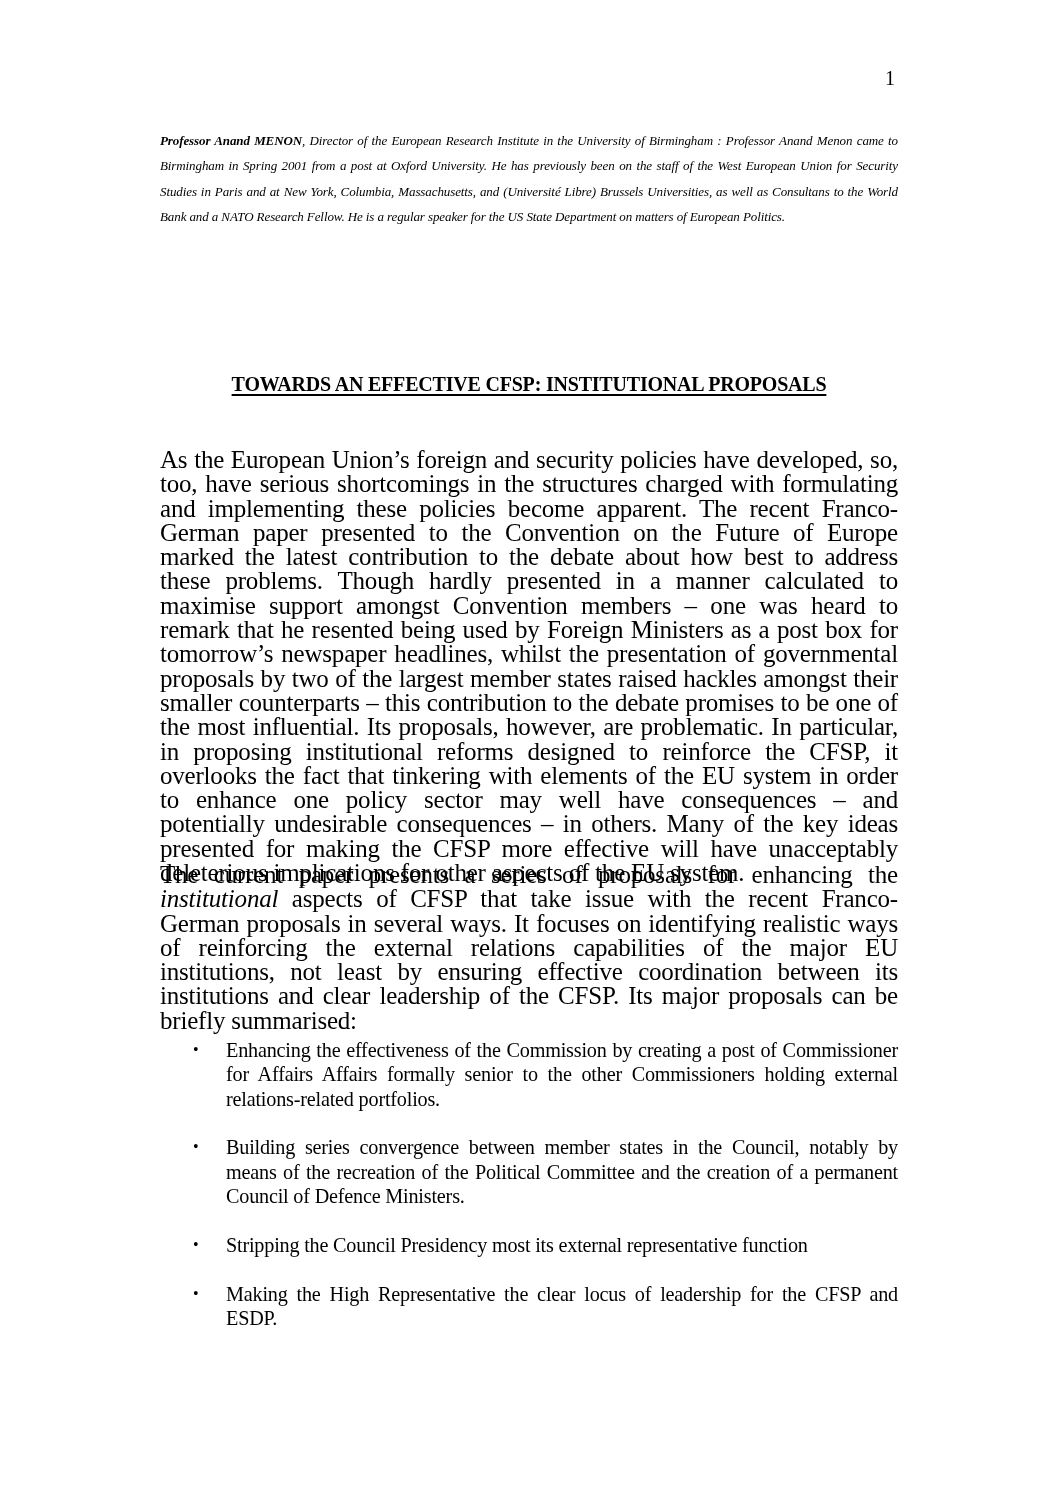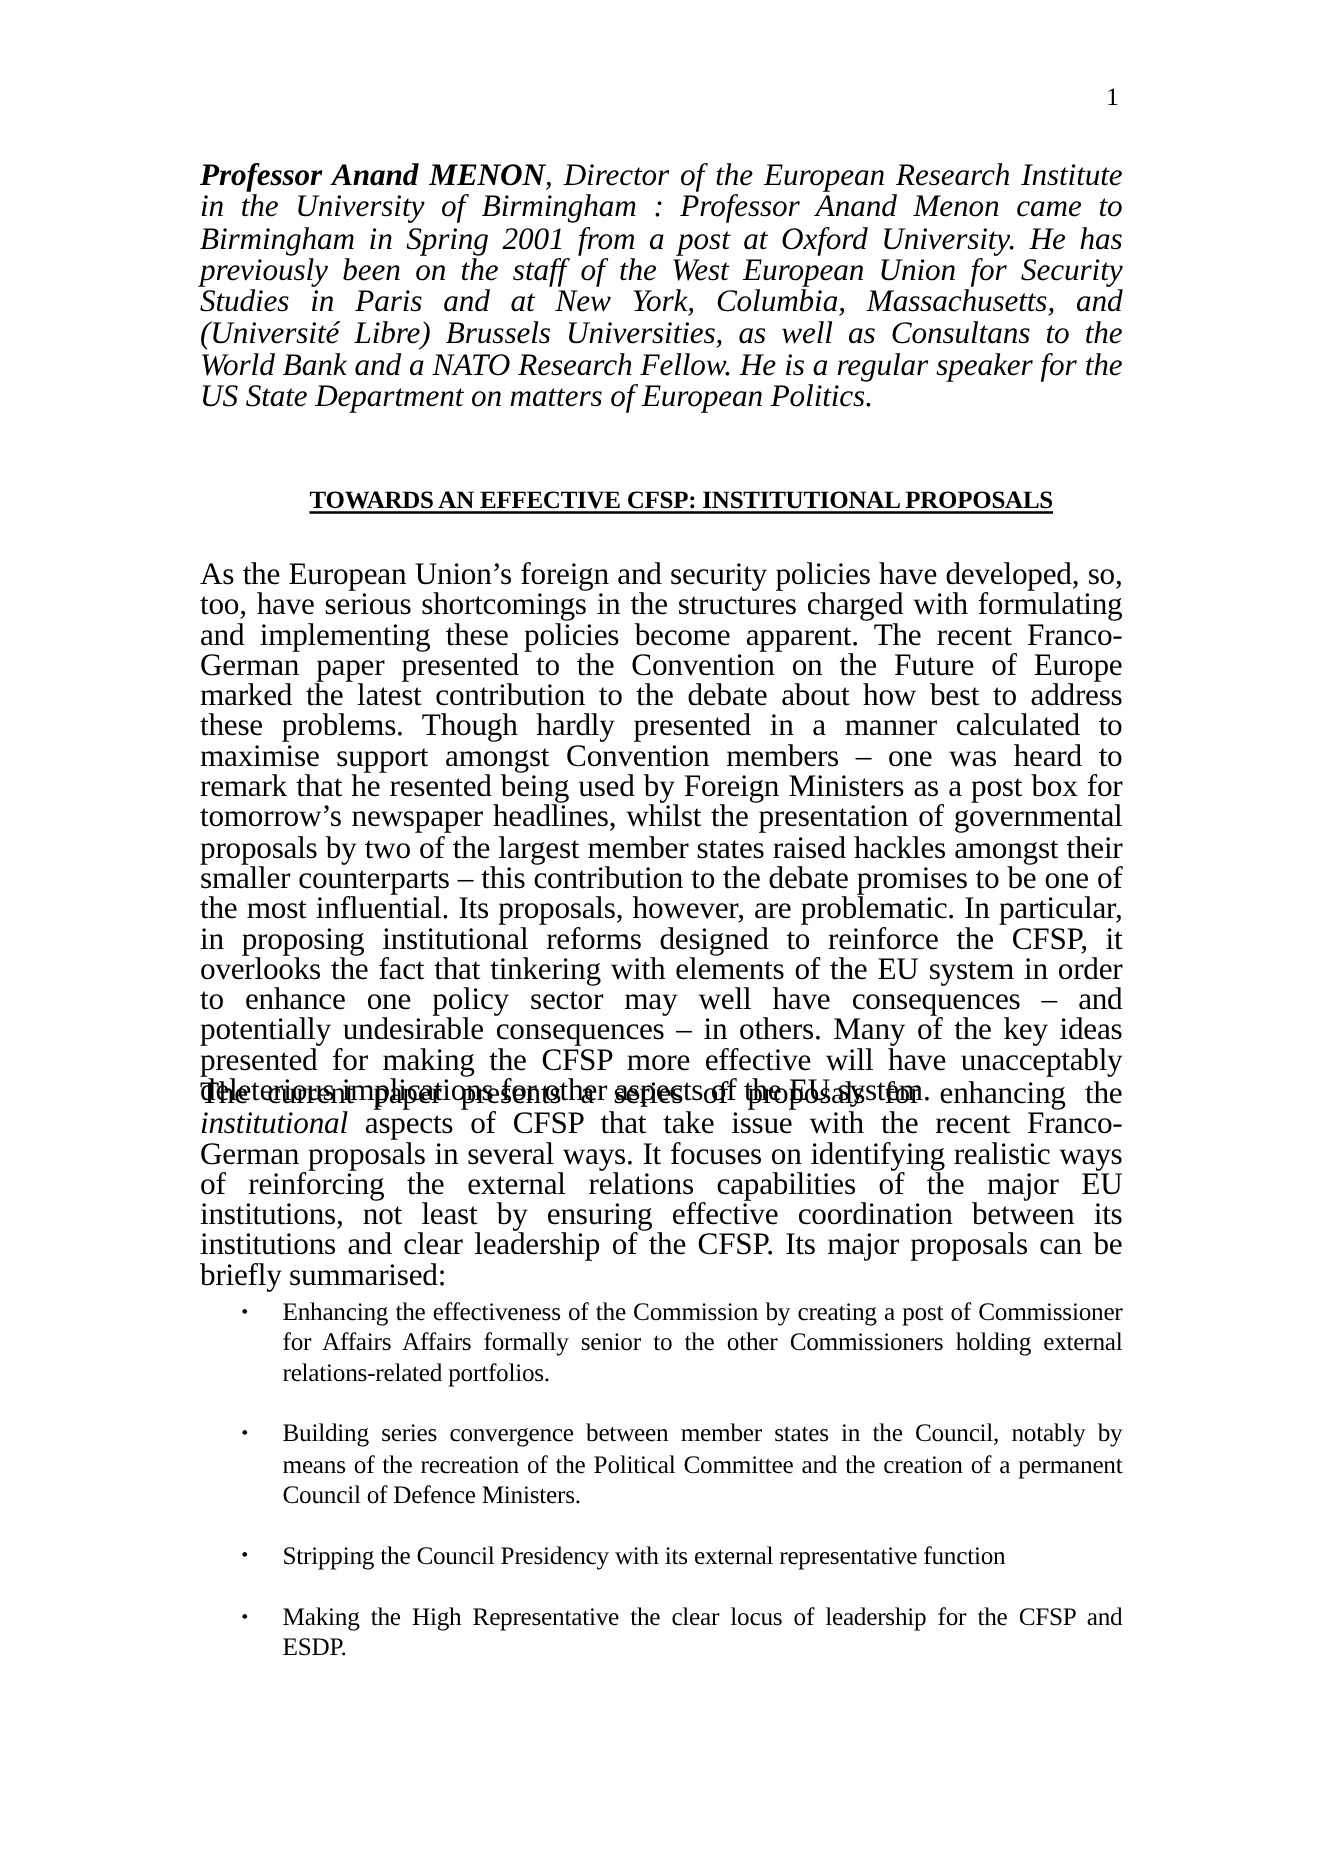--- a/index.html
+++ b/index.html
@@ -28,21 +28,21 @@
       left: 885px;
       font-size: 20px;
       line-height: 24px;
     }
     .bio {
       position: absolute;
       left: 160px;
       top: 128px;
       width: 738px;
       font-style: italic;
-      font-size: 25px;
+      font-size: 13px;
       line-height: 25.3px;
       text-align: justify;
       letter-spacing: -0.1px;
     }
     .bio .bio-name {
       font-weight: bold;
     }
     .heading {
       position: absolute;
       left: 160px;
@@ -95,38 +95,38 @@
   </style>
 </head>
 <body>
 
 <div class="page">
 
   <div class="page-number">1</div>
 
   <p class="bio" style="margin:0;"><span class="bio-name">Professor Anand MENON</span><span>, Director of the European Research Institute in the University of Birmingham : Professor Anand Menon came to Birmingham in Spring 2001 from a post at Oxford University. He has previously been on the staff of the West European Union for Security Studies in Paris and at New York, Columbia, Massachusetts, and (Université Libre) Brussels Universities, as well as Consultans to the World Bank and a NATO Research Fellow. He is a regular speaker for the US State Department on matters of European Politics.</span></p>
 
-  <h1 class="heading" style="margin:16px;text-align:center;">TOWARDS AN EFFECTIVE CFSP: INSTITUTIONAL PROPOSALS</h1>
+  <h1 class="heading" style="margin:0;text-align:center;">TOWARDS AN EFFECTIVE CFSP: INSTITUTIONAL PROPOSALS</h1>
 
   <p class="para para1" style="margin:0;">As the European Union’s foreign and security policies have developed, so, too, have serious shortcomings in the structures charged with formulating and implementing these policies become apparent.  The recent Franco-German paper presented to the Convention on the Future of Europe marked the latest contribution to the debate about how best to address these problems. Though hardly presented in a manner calculated to maximise support amongst Convention members – one was heard to remark that he resented being used by Foreign Ministers as a post box for tomorrow’s newspaper headlines, whilst the presentation of governmental proposals by two of the largest member states raised hackles amongst their smaller counterparts – this contribution to the debate promises to be one of the most influential.  Its proposals, however, are problematic. In particular, in proposing institutional reforms designed to reinforce the CFSP, it overlooks the fact that tinkering with elements of the EU system in order to enhance one policy sector may well have consequences – and potentially undesirable consequences – in others.  Many of the key ideas presented for making the CFSP more effective will have unacceptably deleterious implications for other aspects of the EU system.</p>
 
   <p class="para para2" style="margin:0;"><span>The current paper presents a series of proposals for enhancing the </span><em>institutional</em><span> aspects of CFSP that take issue with the recent Franco-German proposals in several ways.   It focuses on identifying realistic ways of reinforcing the external relations capabilities of the major EU institutions, not least by ensuring effective coordination between its institutions and clear leadership of the CFSP.  Its major proposals can be briefly summarised:</span></p>
 
   <ul class="bullets">
     <li class="bullet-item">
       <span class="bullet-glyph">•</span>
       <span>Enhancing the effectiveness of the Commission by creating a post of Commissioner for Affairs Affairs formally senior to the other Commissioners holding external relations-related portfolios.</span>
     </li>
     <li class="bullet-item">
       <span class="bullet-glyph">•</span>
       <span>Building series convergence between member states in the Council, notably by means of the recreation of the Political Committee and the creation of a permanent Council of Defence Ministers.</span>
     </li>
     <li class="bullet-item">
       <span class="bullet-glyph">•</span>
-      <span>Stripping the Council Presidency with its external representative function</span>
+      <span>Stripping the Council Presidency most its external representative function</span>
     </li>
     <li class="bullet-item">
       <span class="bullet-glyph">•</span>
       <span>Making the High Representative the clear locus of leadership for the CFSP and ESDP.</span>
     </li>
   </ul>
 
 </div>
 
 </body></html>

